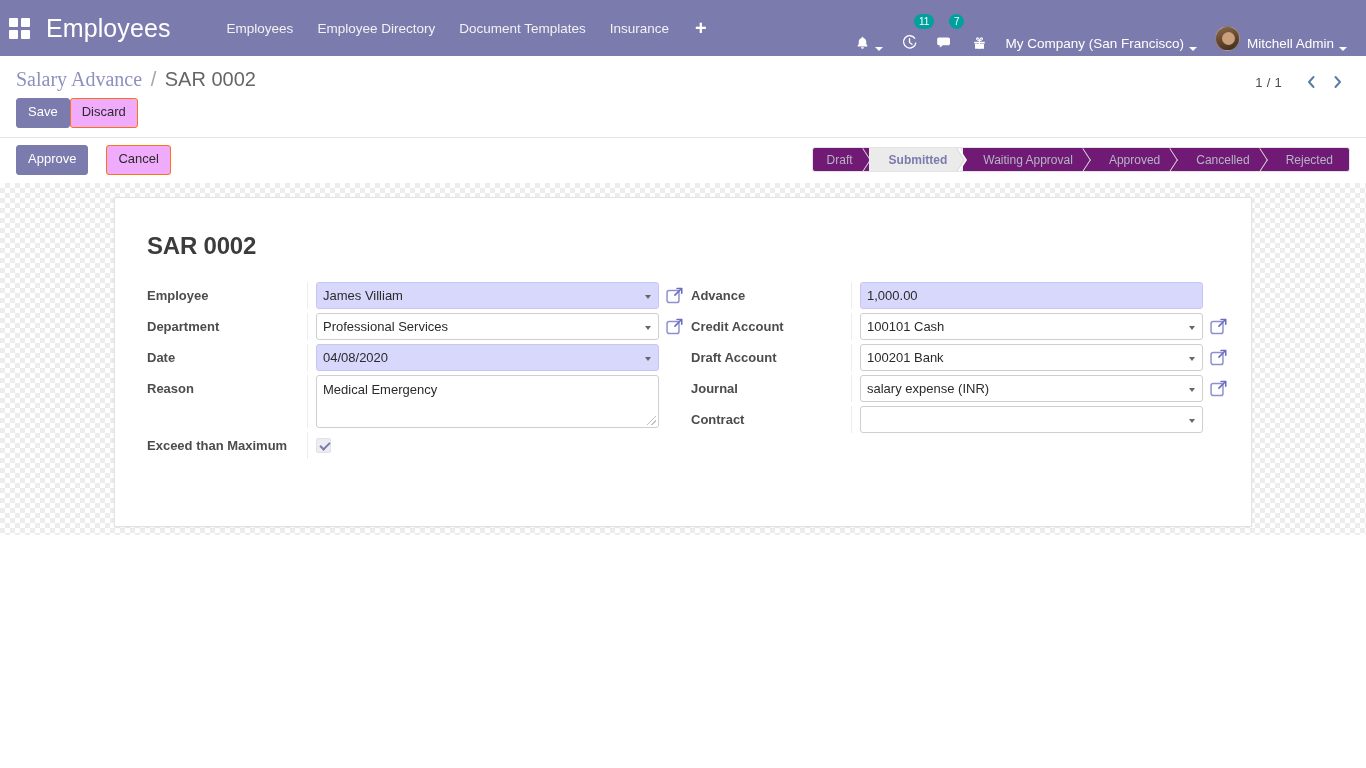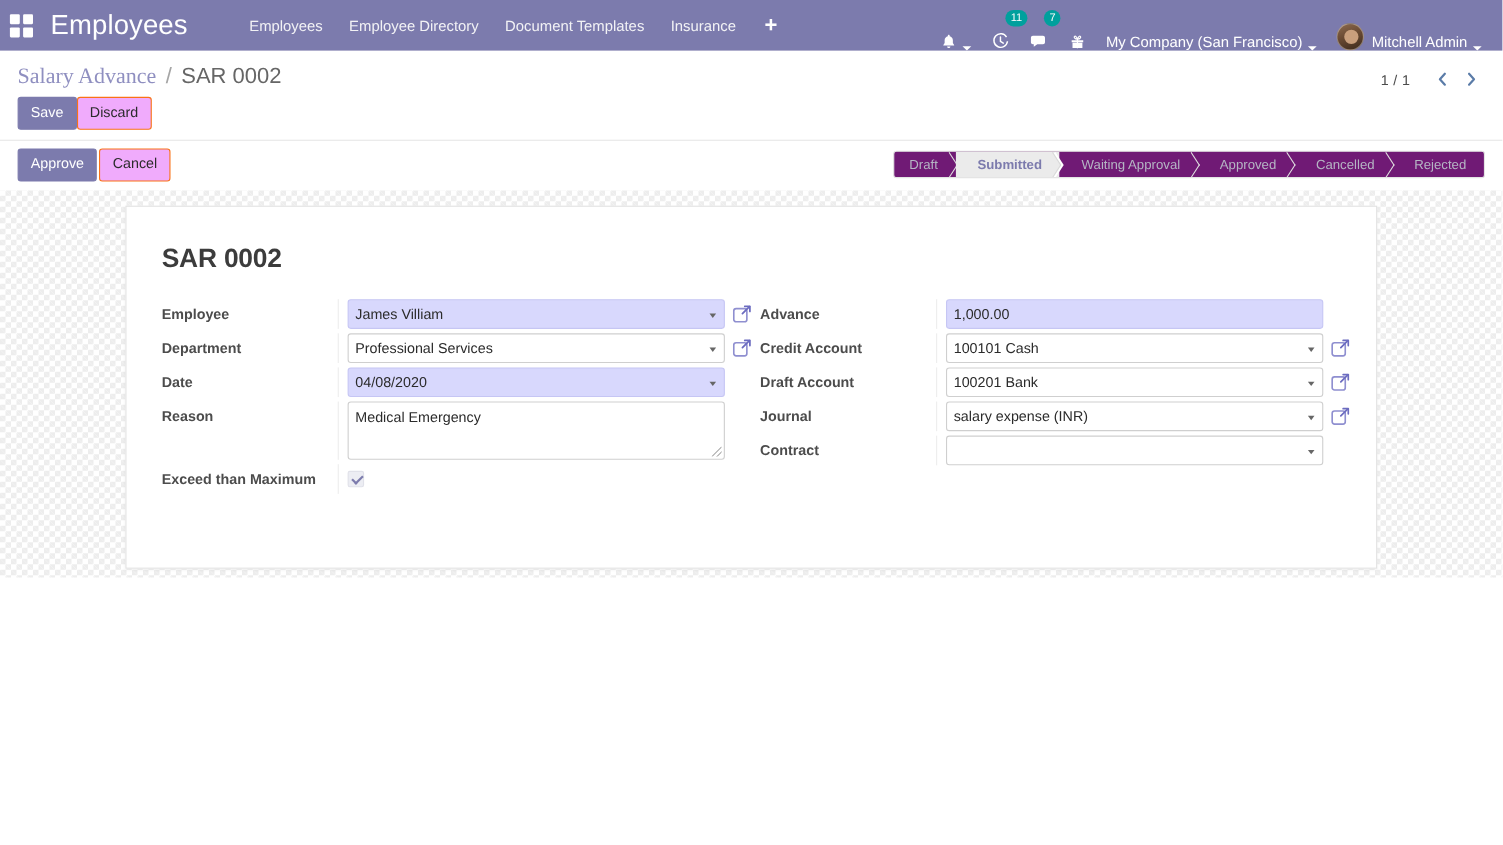--- a/index.html
+++ b/index.html
@@ -9,21 +9,21 @@
     width: 1366px; height: 768px;
     font-family: "Liberation Sans", sans-serif;
     font-size: 13px;
     color: #4c4c4c;
     background: #ffffff;
     overflow: hidden;
   }
 
   
   .navbar {
-    height: 46px;
+    height: 56px;
     background: #7C7BAD;
     display: flex;
     align-items: center;
     color: #ffffff;
     position: relative;
   }
   .apps-menu-btn {
     width: 38px; height: 46px;
     display: flex; align-items: center; justify-content: center;
     cursor: pointer;
@@ -177,21 +177,21 @@
   .btn-secondary { background: #f0abfc; color: #2b2b2b; border: 1px solid #f97316; }
 
   .cp-statusline {
     border-top: 1px solid #e6e6e6;
     display: flex;
     align-items: center;
     padding: 7px 16px 8px 16px;
     min-height: 38px;
     position: relative;
   }
-  .workflow-buttons { display: flex; gap: 2px; align-items:center;}
+  .workflow-buttons { display: flex; gap: 18px; align-items:center;}
 
   
   .statusbar {
     margin-left: auto;
     display: flex;
     align-items: stretch;
     height: 25px;
     border: 1px solid #e4e4e4;
     border-radius: 3px;
     overflow: hidden;

